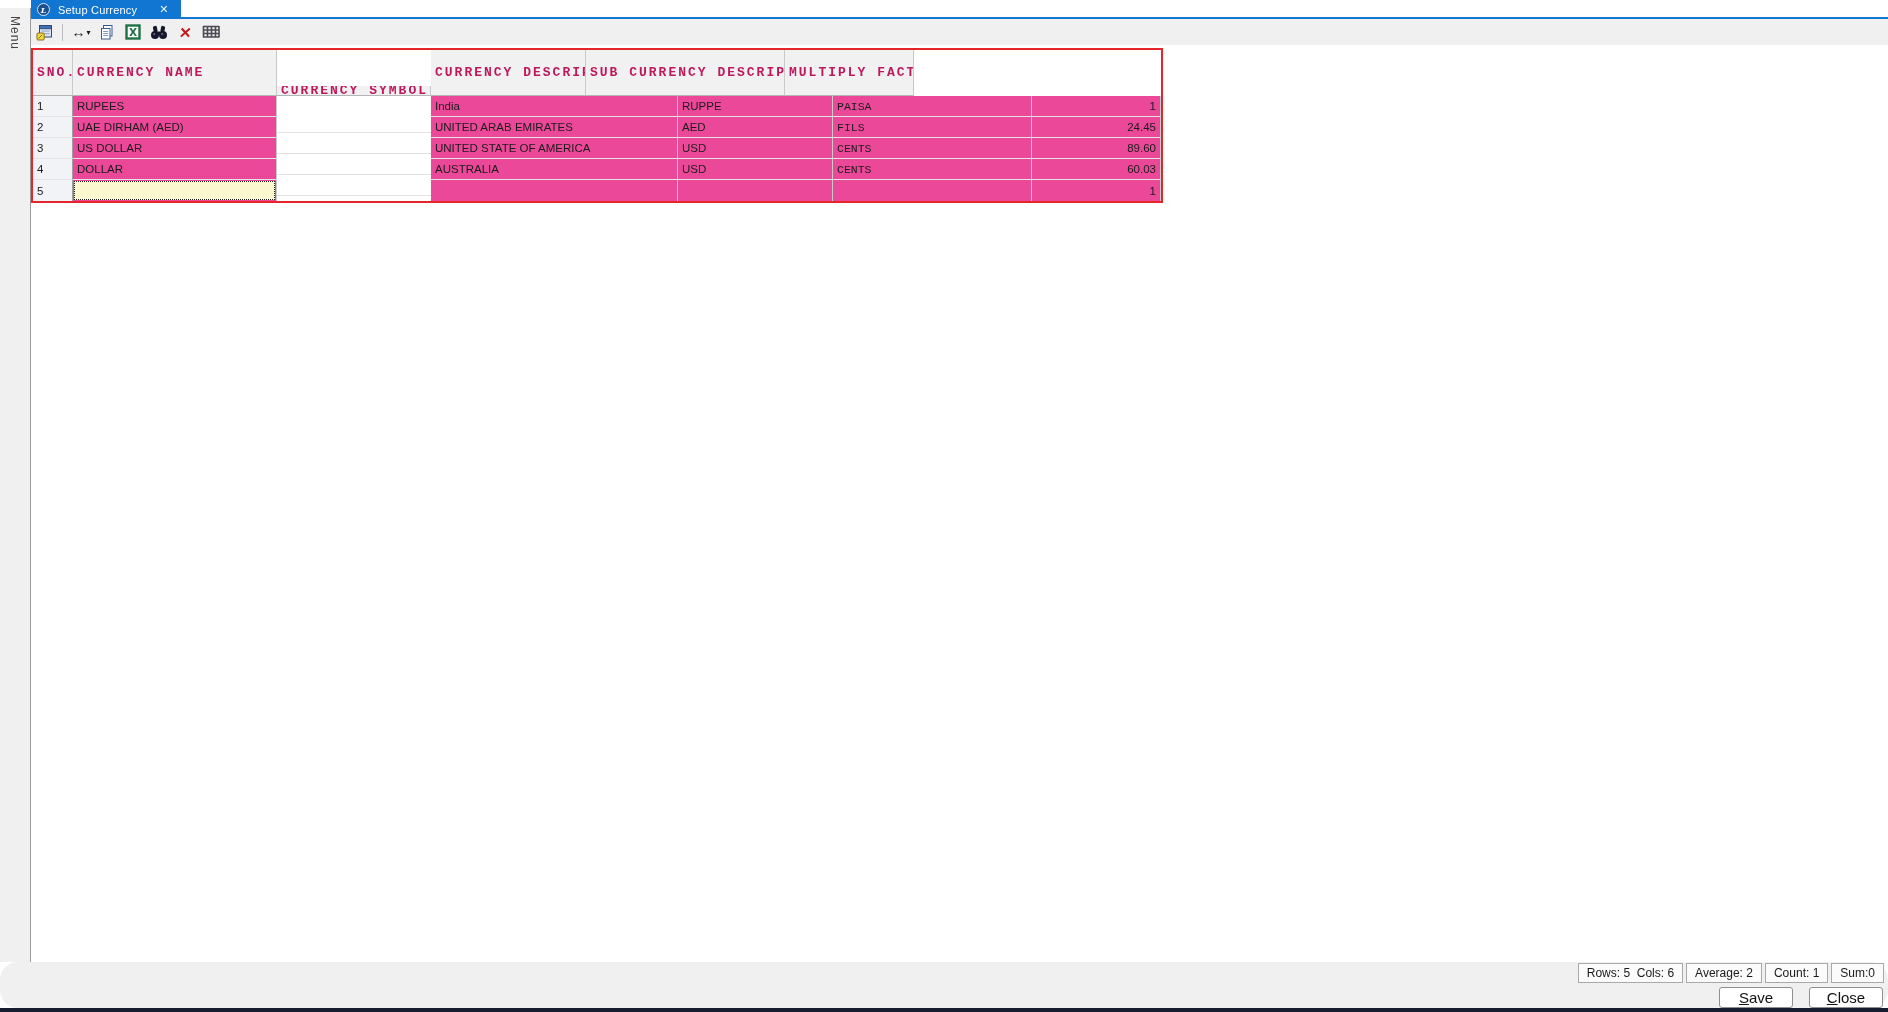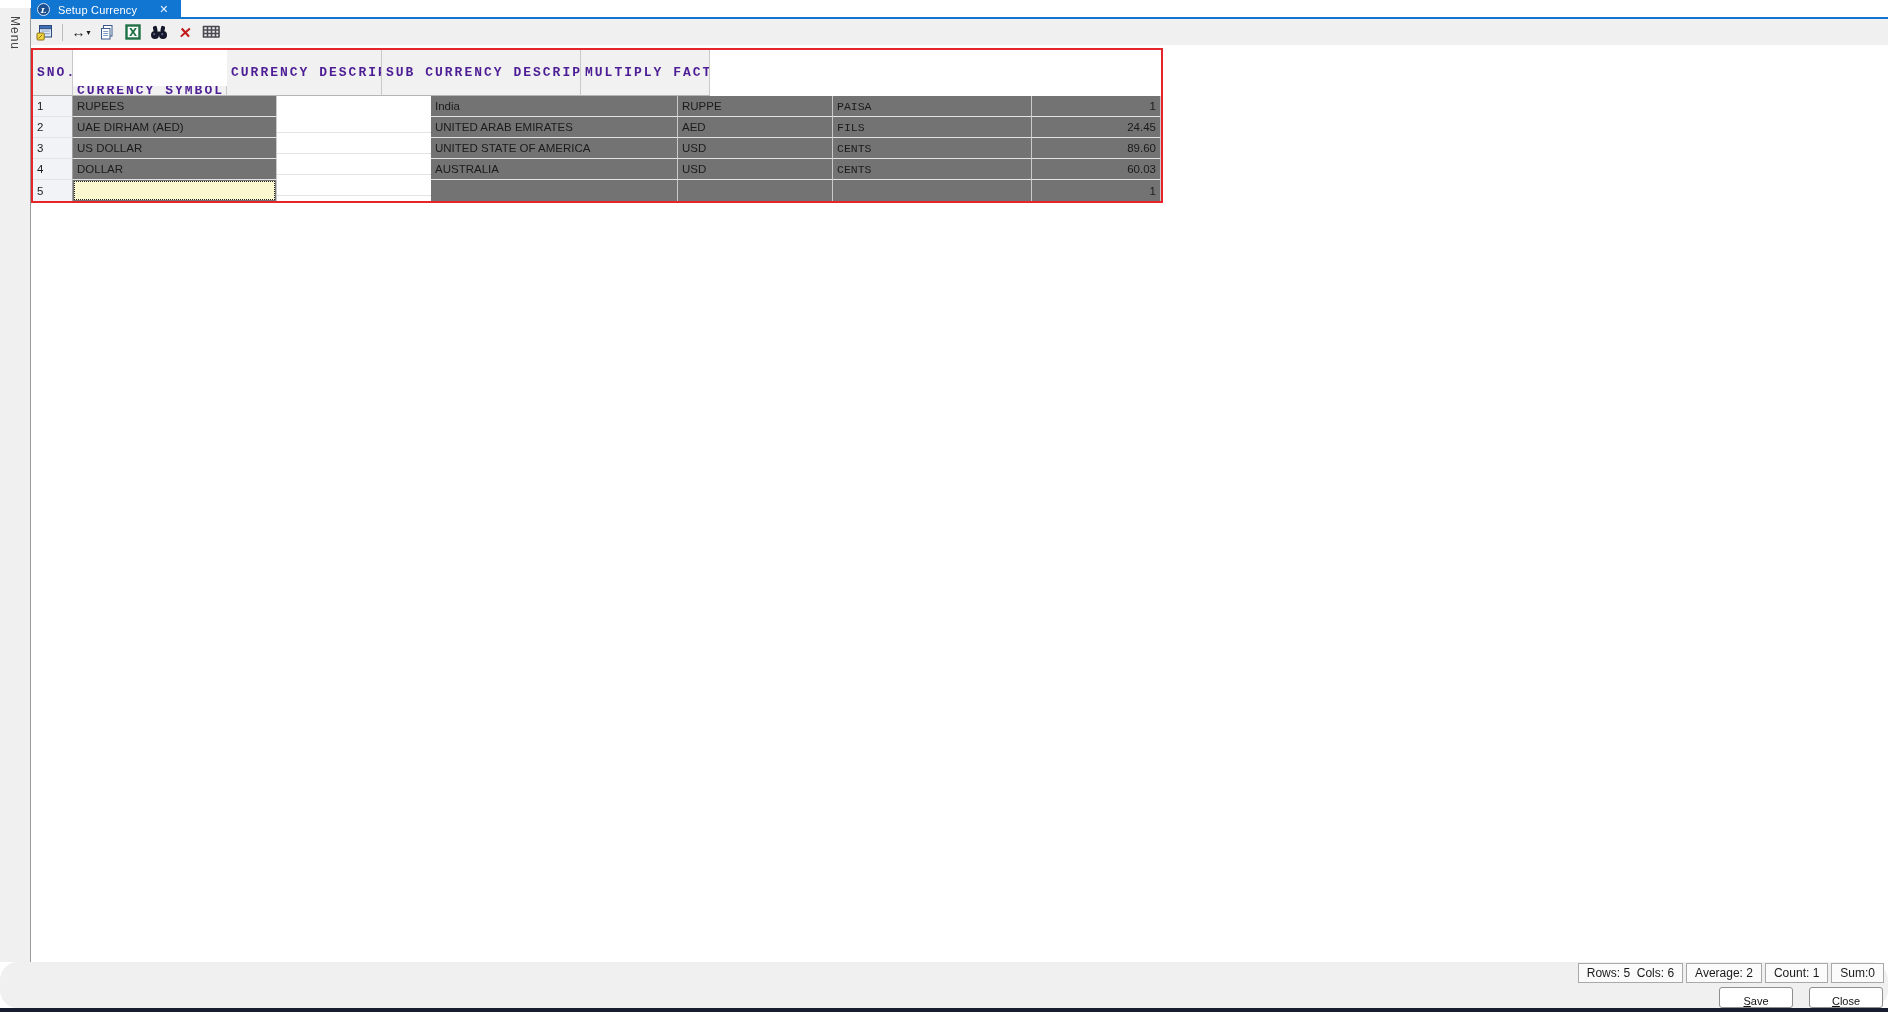--- a/index.html
+++ b/index.html
@@ -39,41 +39,41 @@
 
   
   .workspace { position:absolute; left:0; top:45px; width:1888px; height:917px; background:#fff; }
 
   
   .grid { position:absolute; left:31px; top:3px; border:2px solid #e5252a; background:#fff; z-index:6; }
   .grow { display:flex; height:21px; }
   .ghead { display:flex; height:46px; }
   .cell { border-right:1px solid #c9c9c9; border-bottom:1px solid #e3e3e3;
           display:flex; align-items:center; padding-left:4px; font-size:11.5px;
-          color:#1b1b1b; overflow:hidden; white-space:nowrap; background:#737373; }
+          color:#1b1b1b; overflow:hidden; white-space:nowrap; background:#ec4899; }
   .ghead .cell { background:#f1f1f1; border-bottom:1px solid #b5b5b5;
                  font-family:"Liberation Mono", monospace; font-size:13px; font-weight:bold;
-                 letter-spacing:2px; color:#4c1d95; }
+                 letter-spacing:2px; color:#be185d; }
   .c0 { width:40px; } .c1 { width:204px; } .c2 { width:154px;margin-top:36px; } .c3 { width:247px; }
   .c4 { width:155px; } .c5 { width:199px;font-family:Liberation Mono, monospace; } .c6 { width:129px; }
   .sno { background:#f1f3f7; border-right:1px solid #9f9f9f; }
   .num { justify-content:flex-end; padding-right:4px; padding-left:0; }
   .editwrap { padding:0; }
   .edit-cell { width:100%; height:19px; margin:1px 1px 1px 1px; background:#fbf8d0;
                border:1px dotted #222; outline:none; font-size:11.5px; padding-left:3px; }
   .last-row .cell { border-bottom:none; }
 
   
   .footer { position:absolute; left:0; top:962px; width:1888px; height:46px; background:#f0f0f0;border-radius:18px; }
   .status-row { position:absolute; right:4px; top:1px; display:flex; gap:3px; }
   .status-cell { background:#fbfbfb; border:1px solid #a9a9a9; height:20px; display:flex;
                  align-items:center; padding:0 8px; font-size:12px; color:#1a1a1a; white-space:pre; }
   .btn-row { position:absolute; right:5px; top:25px; display:flex; gap:16px; }
   .btn { width:74px; height:21px; background:#fff; border:1px solid #8f8f8f; border-radius:3px;
-         font-size:11px; color:#111; display:flex; align-items:flex-end; justify-content:center;
+         font-size:15px; color:#111; display:flex; align-items:center; justify-content:center;
          cursor:pointer; }
   .accel { text-decoration:underline; }
   .bottom-edge { position:absolute; left:0; top:1008px; width:1888px; height:4px; background:#171c2e; }
 </style>
 </head>
 <body>
 
 <div class="app">
 
   <div class="tabbar">
@@ -137,20 +137,21 @@
         <path d="M1 1.5h16 M1 5h16 M1 8.5h16 M1 12h16 M1.5 1v11.5 M5.5 1v11.5 M9.5 1v11.5 M13.5 1v11.5 M17 1v11.5" stroke="#4a4a52" stroke-width="1.6" fill="none"></path>
       </svg>
     </div>
   </div>
 
   <div class="workspace">
     <div class="grid">
 
       <div class="ghead">
         <div class="cell c0">SNO.</div>
+        <div class="cell c1">CURRENCY NAME</div>
         <div class="cell c2">CURRENCY SYMBOL</div>
         <div class="cell c4">CURRENCY DESCRIPTION</div>
         <div class="cell c5">SUB CURRENCY DESCRIPTION</div>
         <div class="cell c6">MULTIPLY FACTOR</div>
       </div>
 
       <div class="grow">
         <div class="cell c0 sno">1</div>
         <div class="cell c1">RUPEES</div>
         <div class="cell c2">RS</div>

